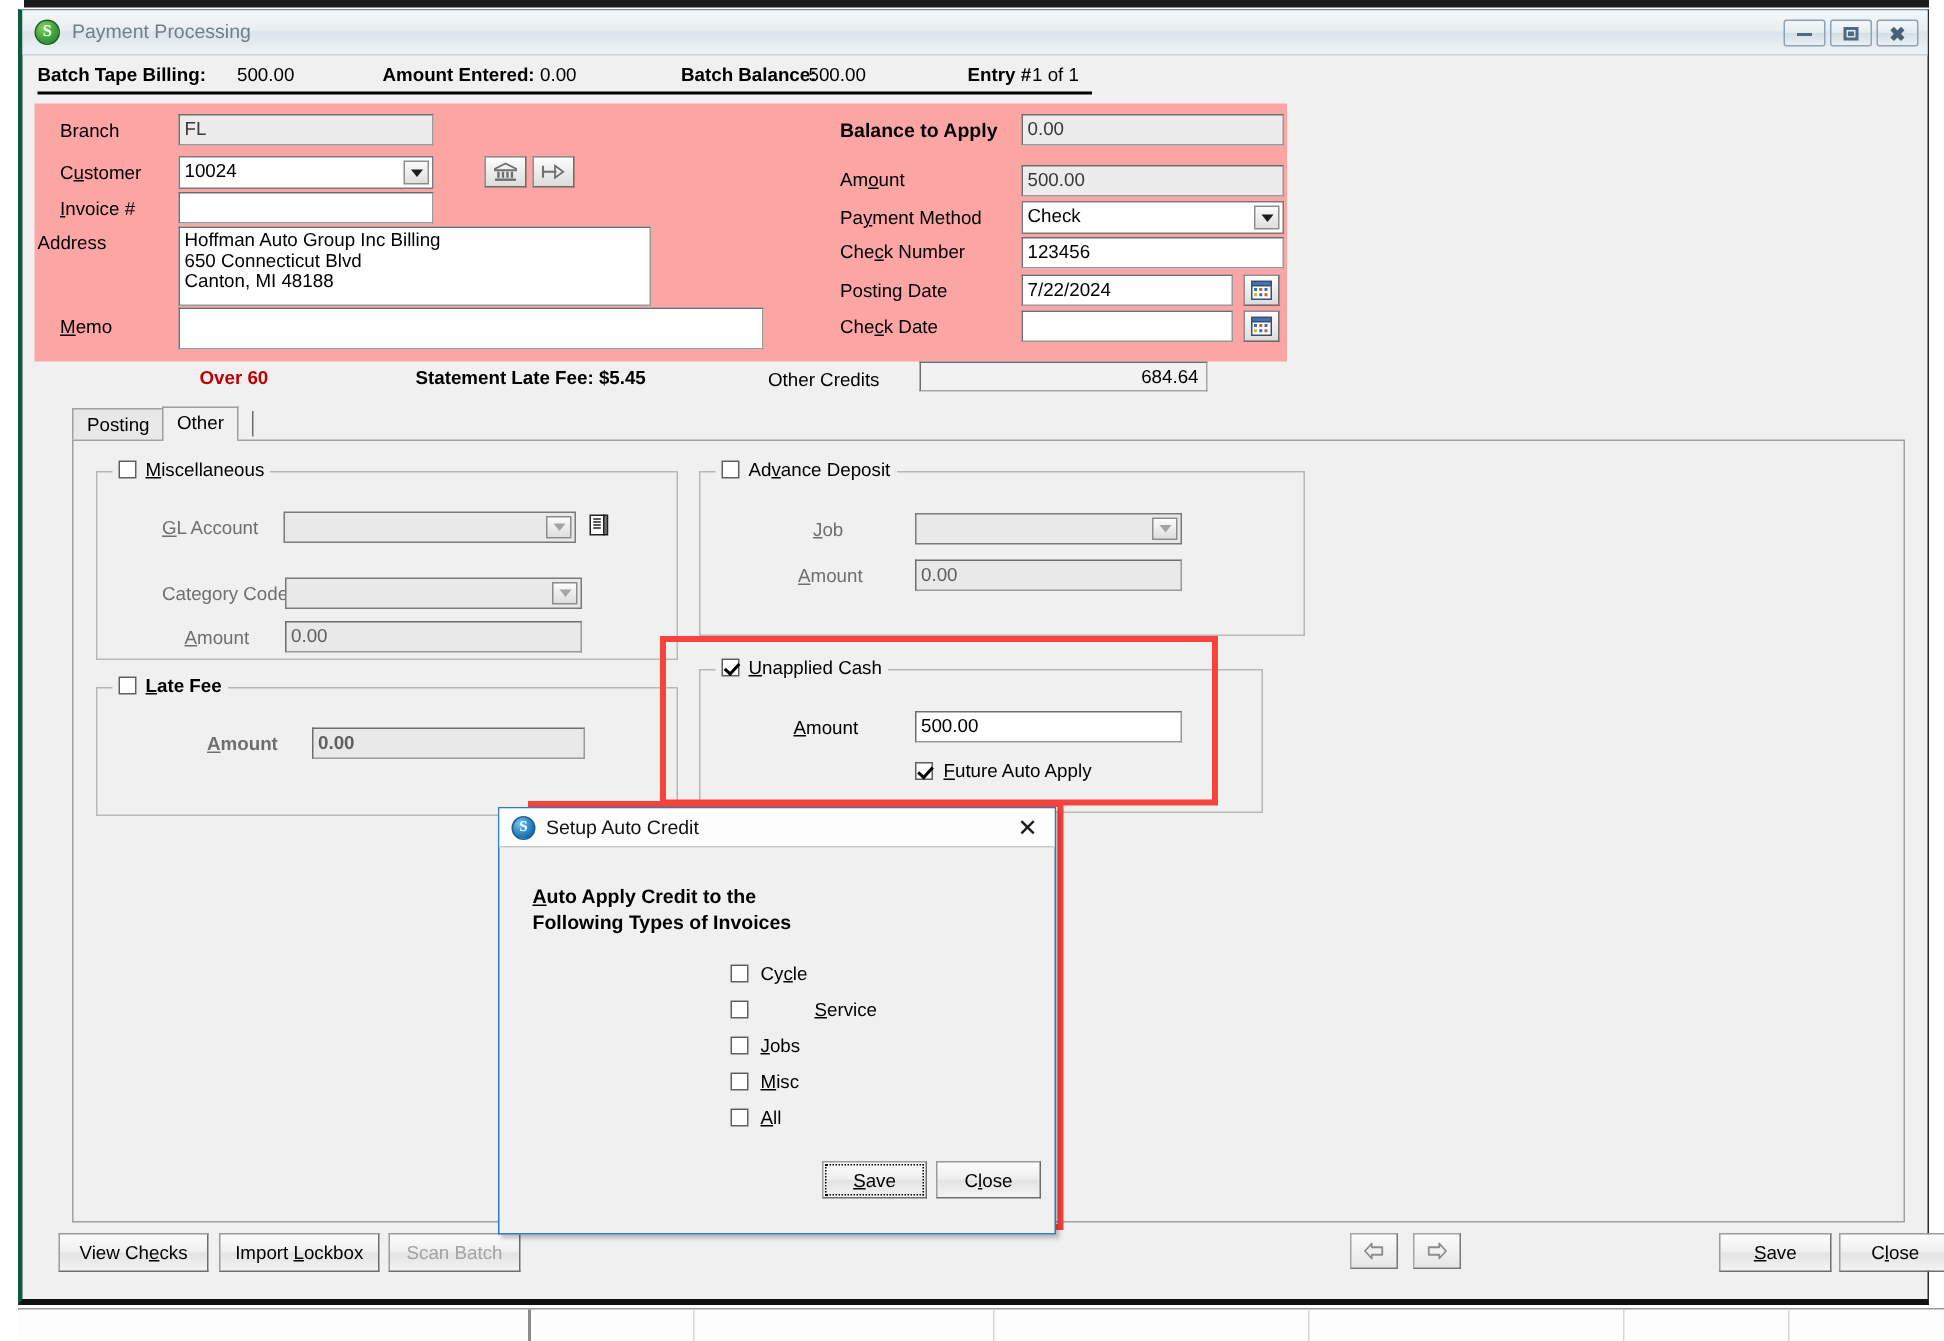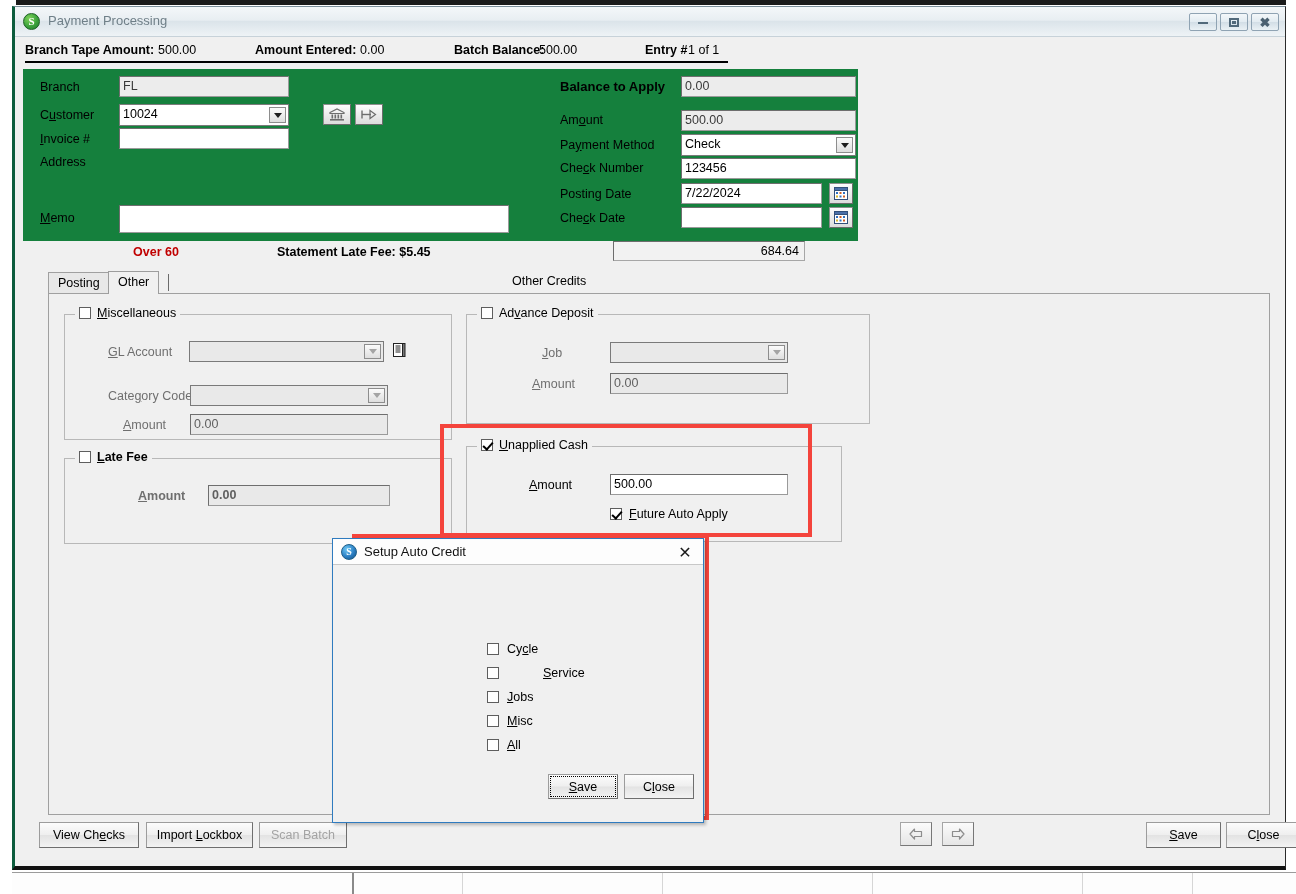--- a/index.html
+++ b/index.html
@@ -61,21 +61,21 @@
   .gl-max { width:10px; height:9px; border:2px solid #51697a; }
   .gl-max i { display:block; width:4px; height:3px; background:#51697a; margin:1px auto; }
 
   
   .batchbar { position:absolute; left:0; top:31px; width:100%; height:24px; }
   .batchbar .lbl { position:absolute; font-weight:bold; font-size:12.5px; white-space:nowrap; }
   .batchbar .val { position:absolute; font-size:12.5px; white-space:nowrap; }
   .hr-black { position:absolute; left:10px; top:54px; width:703px; height:2px; background:#000; }
 
   
-  .bluepanel { position:absolute; left:8px; top:62px; width:835px; height:172px; background:#15803d; }
+  .bluepanel { position:absolute; left:8px; top:62px; width:835px; height:172px; background:#fca5a5; }
   .fld-label { position:absolute; font-size:12.5px; color:#000; white-space:nowrap; }
   .fld-label.bold { font-weight:bold; font-size:13px; }
   .u { text-decoration:underline; }
 
   .tbox {
     position:absolute; background:#fff;
     border:1px solid #9a9a9a; border-top-color:#6e6e6e; border-left-color:#6e6e6e;
     font-family:"Liberation Sans", sans-serif; font-size:12.5px;
     padding:2px 3px; color:#000; overflow:hidden; white-space:pre-line; line-height:14px;
   }
@@ -221,21 +221,21 @@
               </div>
             </div>
           </div>
         <div class="winbtn">
             <div class="g" style="font-size:13px;font-weight:bold;">✖</div>
           </div>
       </div>
     </div>
 
     <div class="batchbar">
-      <div class="lbl" style="left:10px;  top:5px;">Branch Tape Amount:</div>
+      <div class="lbl" style="left:10px;  top:5px;">Batch Tape Billing:</div>
       <div class="val" style="left:143px; top:5px;">500.00</div>
       <div class="lbl" style="left:240px; top:5px;">Amount Entered:</div>
       <div class="val" style="left:345px; top:5px;">0.00</div>
       <div class="lbl" style="left:423px; top:5px;margin-left:16px;">Batch Balance:</div>
       <div class="val" style="left:524px; top:5px;">500.00</div>
       <div class="lbl" style="left:630px; top:5px;">Entry #</div>
       <div class="val" style="left:673px; top:5px;">1 of 1</div>
     </div>
     <div class="hr-black"></div>
 
@@ -264,21 +264,24 @@
         <svg width="18" height="13" viewBox="0 0 18 13">
           <path d="M2 6.5 L11 6.5" stroke="#6e6e6e" stroke-width="1.4" fill="none"></path>
           <path d="M2 2.5 L2 10.5" stroke="#6e6e6e" stroke-width="1.4" fill="none"></path>
           <path d="M10 2.5 L15.5 6.5 L10 10.5 Z" fill="none" stroke="#6e6e6e" stroke-width="1.2"></path>
         </svg>
       </div>
 
       <div class="fld-label" style="left:17px; top:63px;"><span class="u">I</span><span>nvoice #</span></div>
       <div class="tbox" style="left:96px; top:59px; width:170px; height:21px;"></div>
 
-      <div class="fld-label" style="left:17px; top:86px;">Address</div>
+      <div class="fld-label" style="left:2px; top:86px;">Address</div>
+      <div class="tbox" style="left:96px; top:82px; width:315px; height:53px; line-height:13.5px;">Hoffman Auto Group Inc Billing
+650 Connecticut Blvd
+Canton, MI  48188</div>
 
       <div class="fld-label" style="left:17px; top:142px;"><span class="u">M</span><span>emo</span></div>
       <div class="tbox" style="left:96px; top:136px; width:390px; height:28px;"></div>
 
       <div class="fld-label bold" style="left:537px; top:10px;">Balance to Apply</div>
       <div class="tbox ro" style="left:658px; top:7px; width:175px; height:21px;">0.00</div>
 
       <div class="fld-label" style="left:537px; top:44px;"><span>Am</span><span class="u">o</span><span>unt</span></div>
       <div class="tbox ro" style="left:658px; top:41px; width:175px; height:21px;">500.00</div>
 
@@ -317,21 +320,21 @@
           <rect x="9" y="5" width="2" height="2" fill="#2f6fbf"></rect>
             <rect x="2" y="8.5" width="2" height="2" fill="#d8b62a"></rect>
           <rect x="5.5" y="8.5" width="2" height="2" fill="#2f6fbf"></rect>
             <rect x="9" y="8.5" width="2" height="2" fill="#cf5d22"></rect>
         </svg>
       </div>
     </div>
 
     <div class="over60" style="left:118px; top:238px;">Over 60</div>
     <div class="statefee" style="left:262px; top:238px;">Statement Late Fee: $5.45</div>
-    <div class="othercred-lbl" style="left:497px; top:239px;margin-top:28px;">Other Credits</div>
+    <div class="othercred-lbl" style="left:497px; top:239px;">Other Credits</div>
     <div class="othercred-box" style="left:598px; top:234px; width:192px; height:20px;">684.64</div>
 
     <div class="tabstrip">
       <div class="tab" style="left:0px;"><span>Posting</span></div>
       <div class="tab active" style="left:60px;"><span>Other</span></div>
       <div class="tabcaret" style="left:120px;"></div>
     </div>
 
     <div class="tabpanel">
 
@@ -435,20 +438,21 @@
   <div class="redbox" style="left:440px; top:424px; width:372px; height:113px;"></div>
   <div class="redbox" style="left:352px; top:534px; width:357px; height:286px;"></div>
 
   <div class="dialog">
     <div class="dlg-title">
       <div class="dlg-icon">S</div>
       <div class="dlg-titletext">Setup Auto Credit</div>
       <div class="dlg-close">✕</div>
     </div>
 
+    <div class="dlg-heading"><span class="u">A</span>uto Apply Credit to the<br>Following Types of Invoices</div>
 
     <div class="dlg-cb" style="left:154px; top:103px;">
       <span class="cbx"></span>
       <span><span>Cy</span><span class="u">c</span><span>le</span></span>
     </div>
     <div class="dlg-cb" style="left:154px; top:127px;gap:44px;">
       <span class="cbx"></span>
       <span><span class="u">S</span><span>ervice</span></span>
     </div>
     <div class="dlg-cb" style="left:154px; top:151px;">

